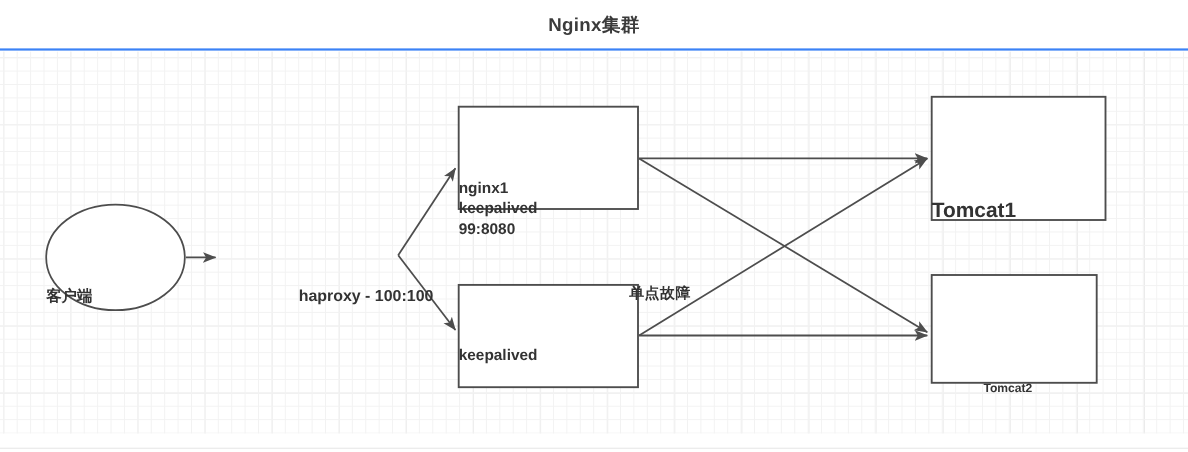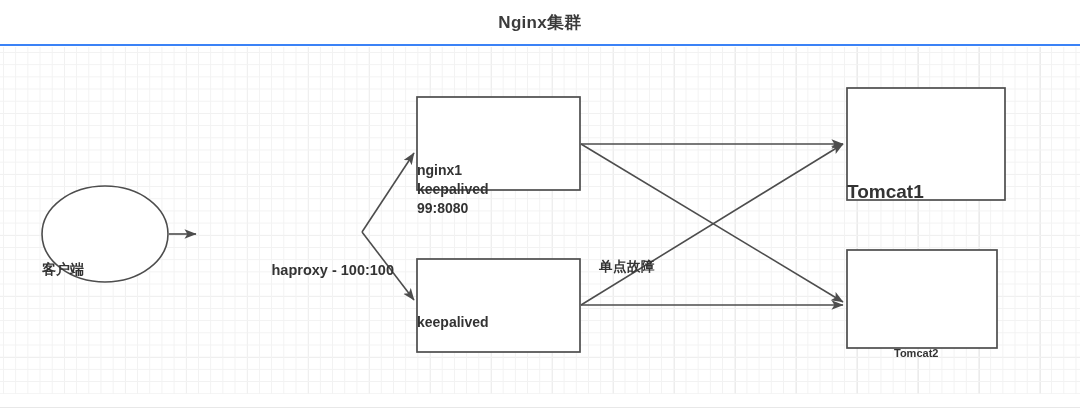--- a/index.html
+++ b/index.html
@@ -123,21 +123,21 @@
     left: 894px;
     top: 297px;
     width: 150px;
     font-size: 11px;
   }
   .spof-label {
     left: 572px;
     top: 210px;
     width: 110px;
     font-size: 13.5px;
-    text-align: center;
+    text-align: left;
     letter-spacing: 0.5px;
   }
 </style>
 </head>
 <body>
 
 <div id="app">
 
   <div class="header">
     <div class="header-title">Nginx集群</div>

